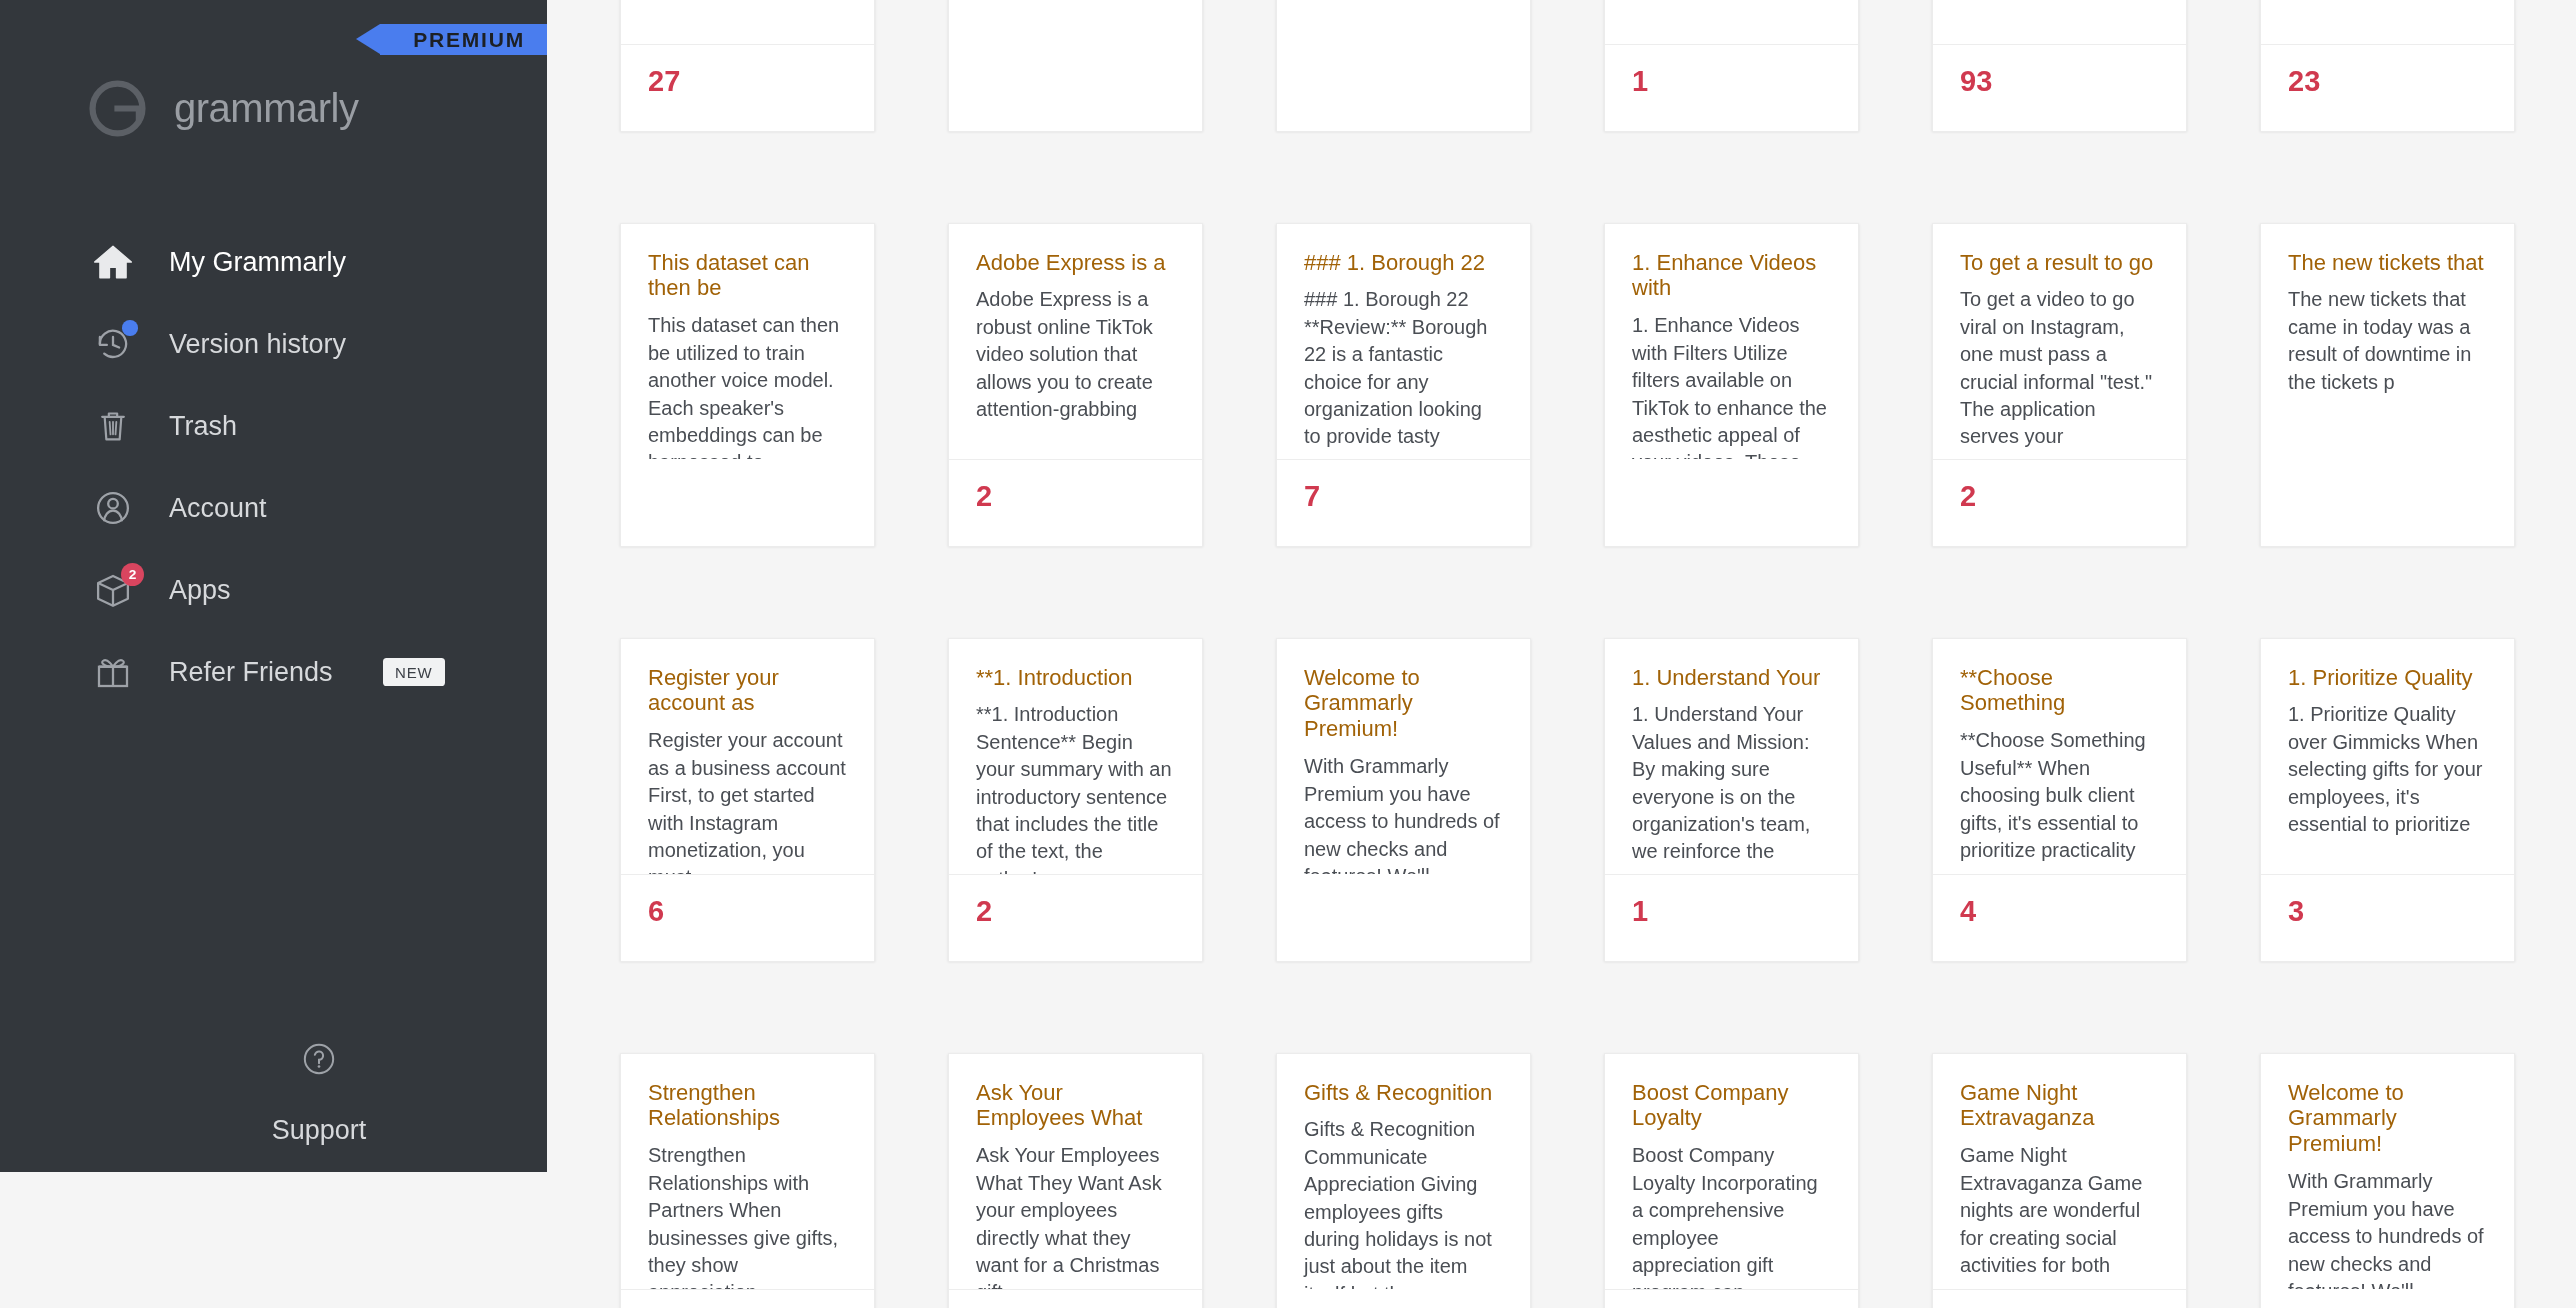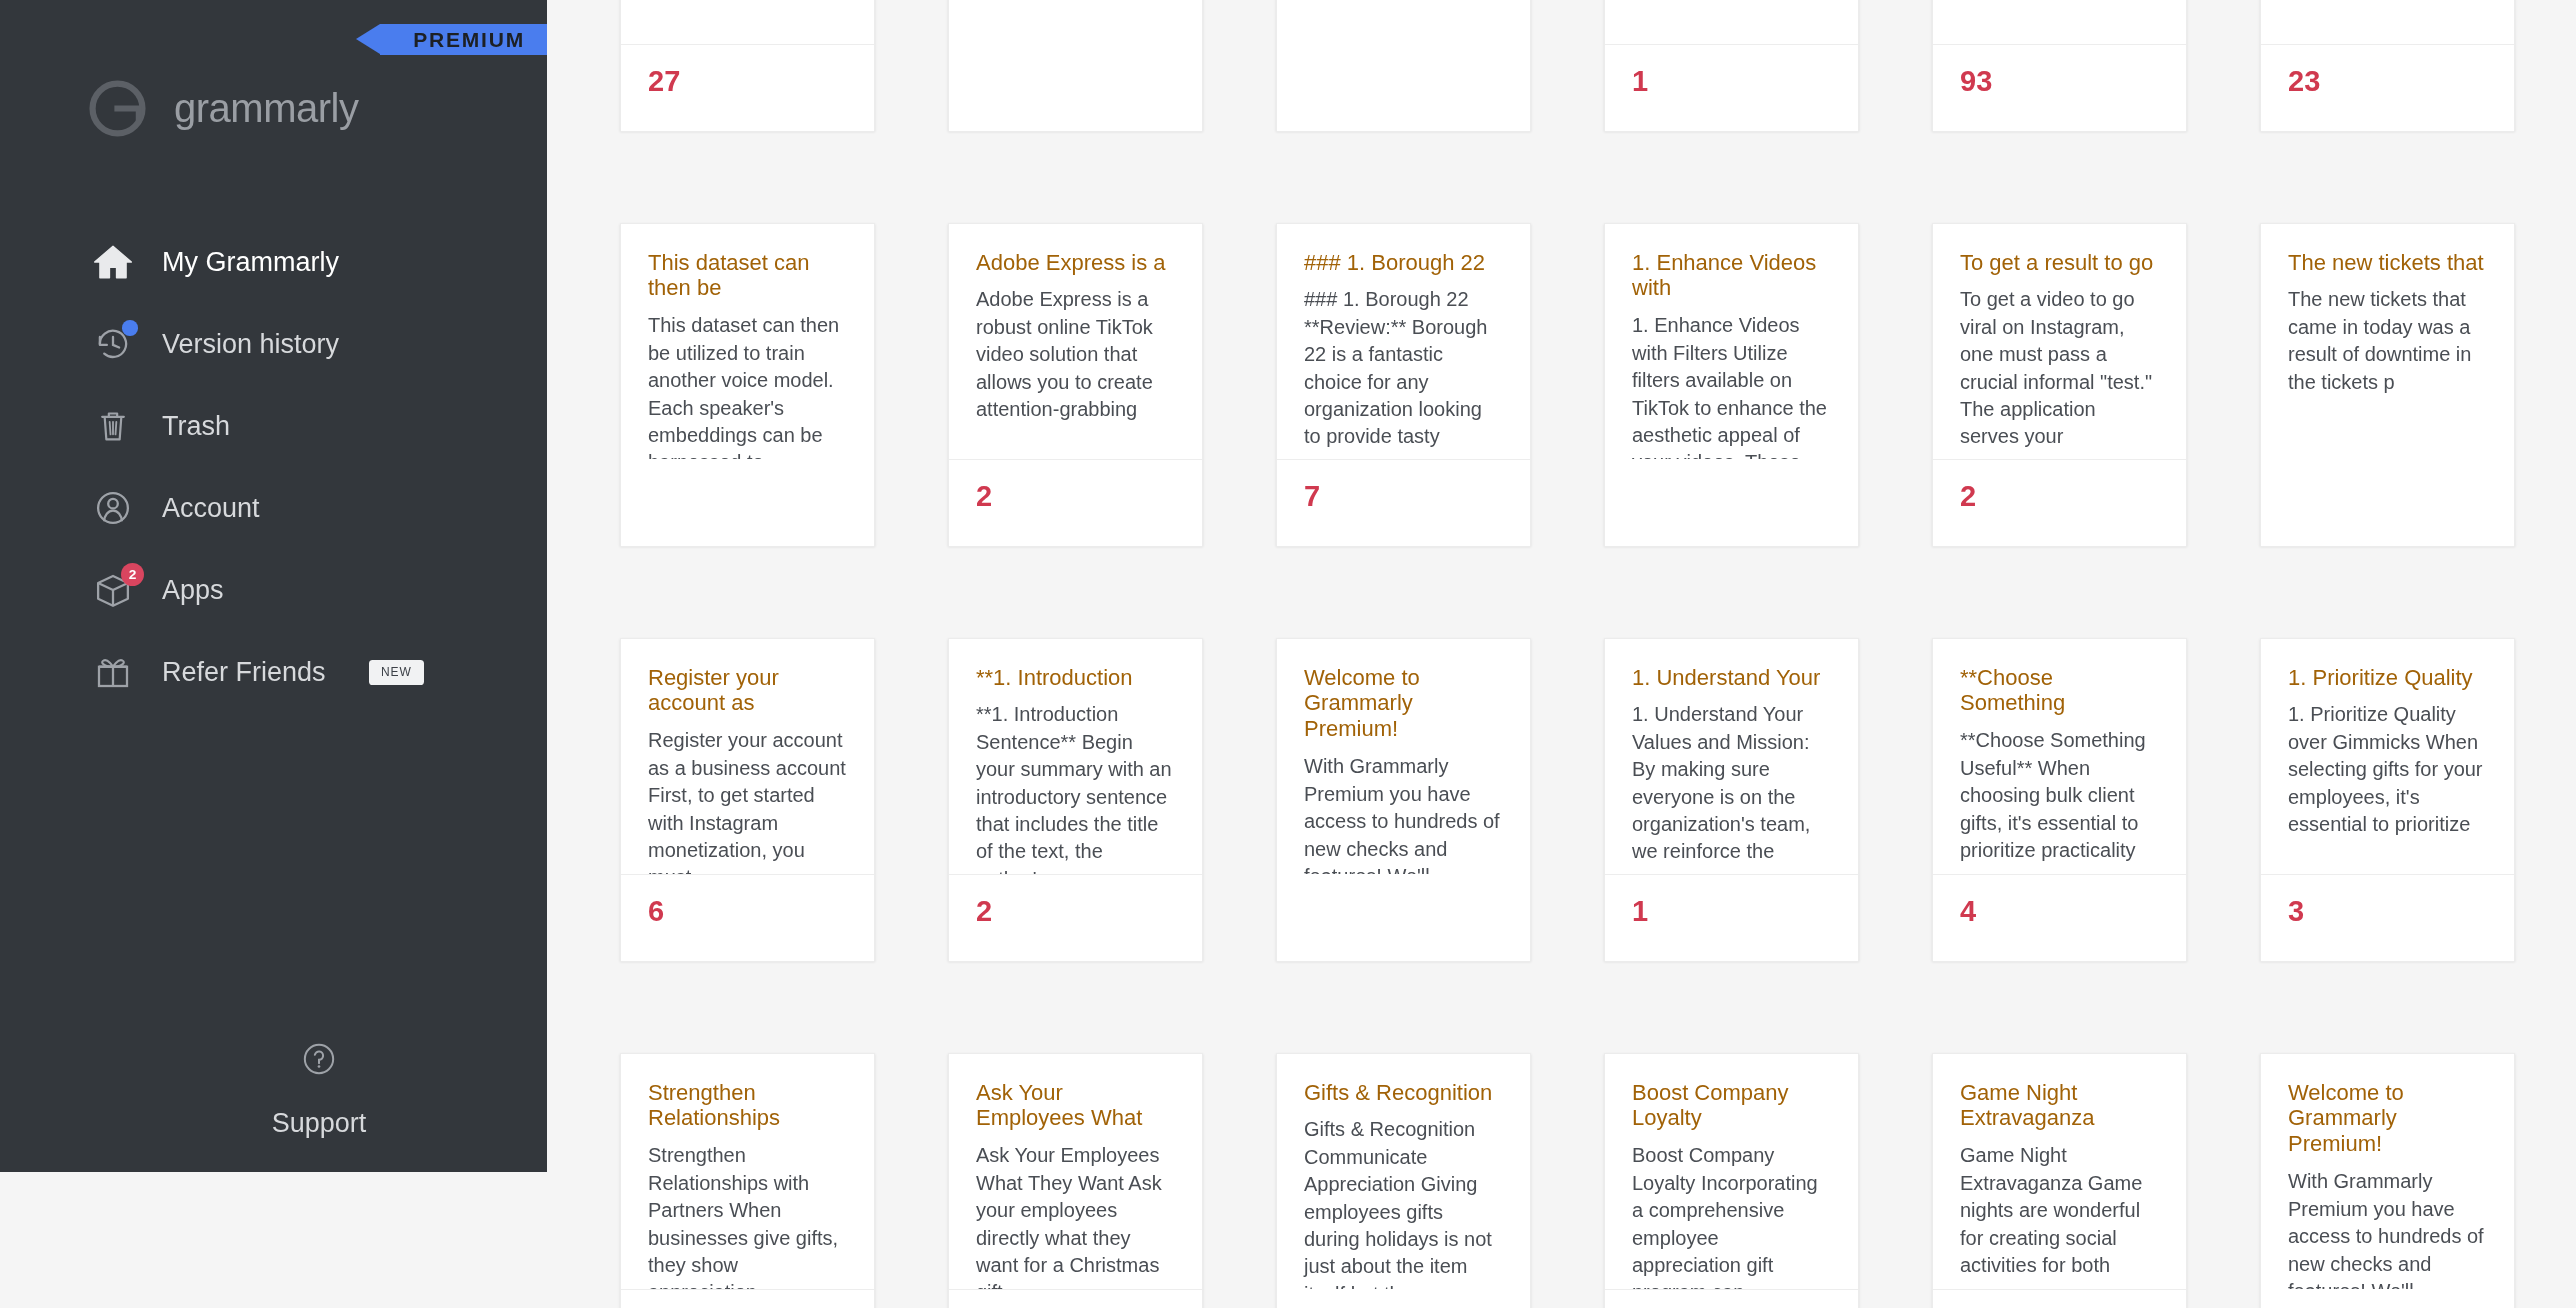--- a/index.html
+++ b/index.html
@@ -49,21 +49,21 @@
   .brand-logo { width: 57px; height: 57px; }
   .brand-name {
     color: #9a9ea4;
     font-size: 40px;
     font-weight: 300;
     letter-spacing: -0.5px;
   }
   .nav { margin-top: 80px; }
   .nav-item {
     display: flex; align-items: center;
-    gap: 27px;
+    gap: 34px;
     height: 82px;
     padding-left: 91px;
     cursor: pointer;
     position: relative;
   }
   .nav-icon {
     width: 44px; height: 44px;
     position: relative;
     flex: 0 0 44px;
     display: flex; align-items: center; justify-content: center;
@@ -90,21 +90,21 @@
     color: #fff;
     font-size: 13.7px;
     font-weight: bold;
     display: flex; align-items: center; justify-content: center;
     padding: 0 4.6px;
   }
   .new-pill {
     margin-left: 16.4px;
     background: #f1f2f3;
     color: #3c4047;
-    font-size: 12px;
+    font-size: 15px;
     font-weight: 500;
     letter-spacing: 0.9px;
     padding: 5.5px 12px;
     border-radius: 3.6px;
   }
   .nav-spacer { flex: 1 1 auto; }
   .support-item { margin-bottom: 53px; flex-direction: column; }
 
   
   .main {

